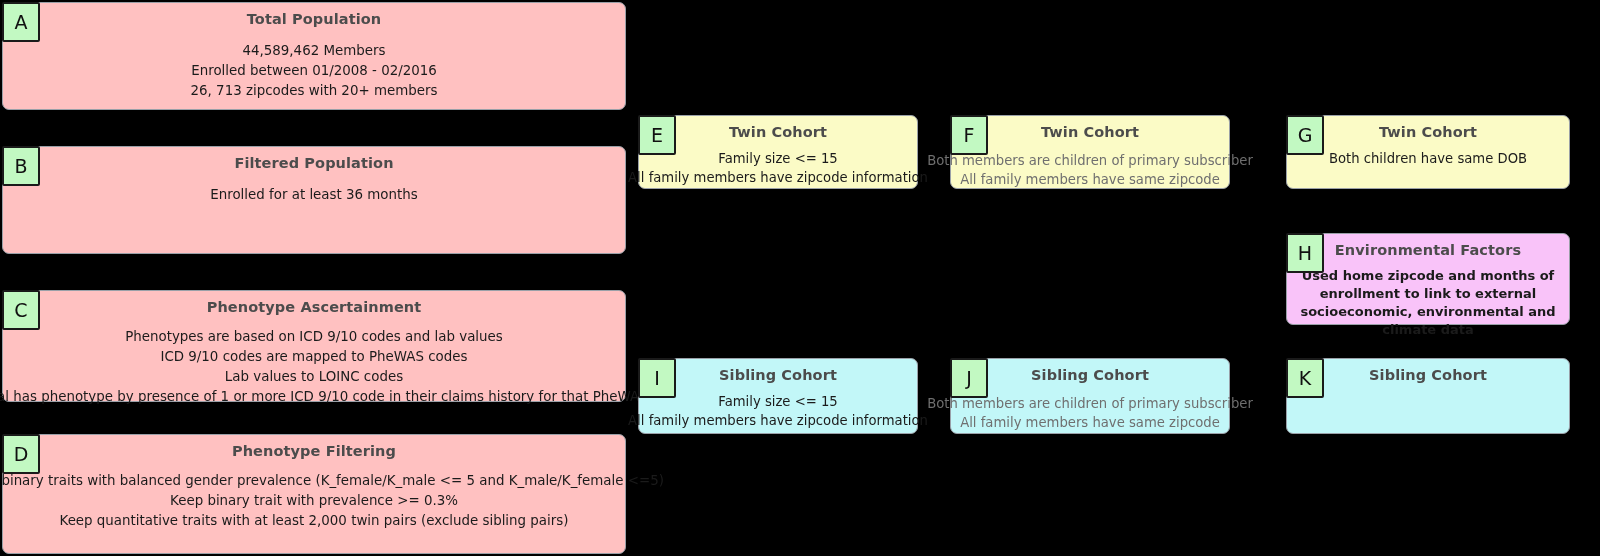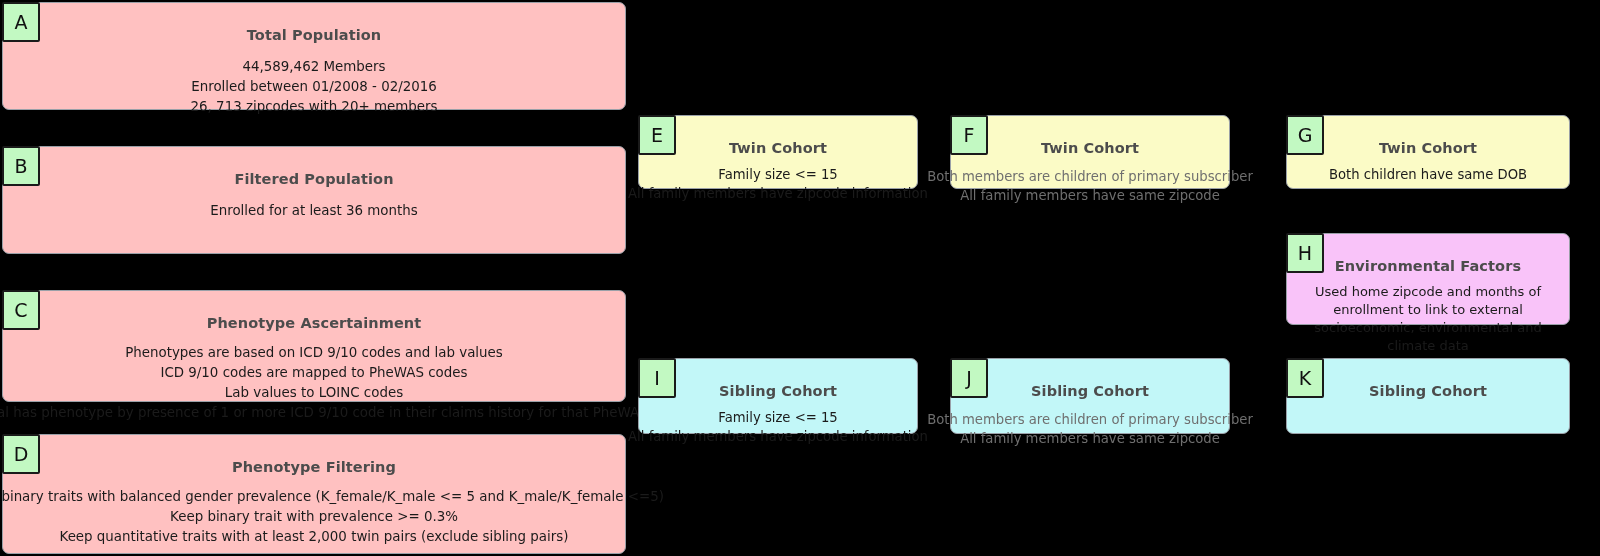--- a/index.html
+++ b/index.html
@@ -54,42 +54,42 @@
   .node-body {
     position: absolute;
     left: 0;
     right: 0;
     top: 0;
     bottom: 0;
     display: flex;
     flex-direction: column;
     align-items: center;
     text-align: center;
-    padding-top: 24px;
+    padding-top: 8px;
   }
   .node-title {
     font-size: 14.5px;
     font-weight: bold;
     color: #4c4c4c;
     letter-spacing: 0.1px;
     margin-bottom: 2px;
   }
   .node-lines {
     font-size: 13.2px;
     color: #1b1b1b;
     line-height: 1.42;
     margin-top: 8px;
   }
   .node-lines.muted {
     color: #6f6f6f;
     margin-top: 10px;
     text-align: center;
   }
   .node-lines div { white-space: nowrap; }
-  .node-lines.wrap div { white-space: normal; }
+  .node-lines.wrap div { white-space: normal; font-weight: bold; }
 
   
   #node-a { left: 2px;    top: 2px;   width: 624px; height: 108px; }
   #node-b { left: 2px;    top: 146px; width: 624px; height: 108px; }
   #node-c { left: 2px;    top: 290px; width: 624px; height: 112px; }
   #node-d { left: 2px;    top: 434px; width: 624px; height: 120px; }
 
   #node-e { left: 638px;  top: 115px; width: 280px; height: 74px; }
   #node-f { left: 950px;  top: 115px; width: 280px; height: 74px; }
   #node-g { left: 1286px; top: 115px; width: 284px; height: 74px; }

